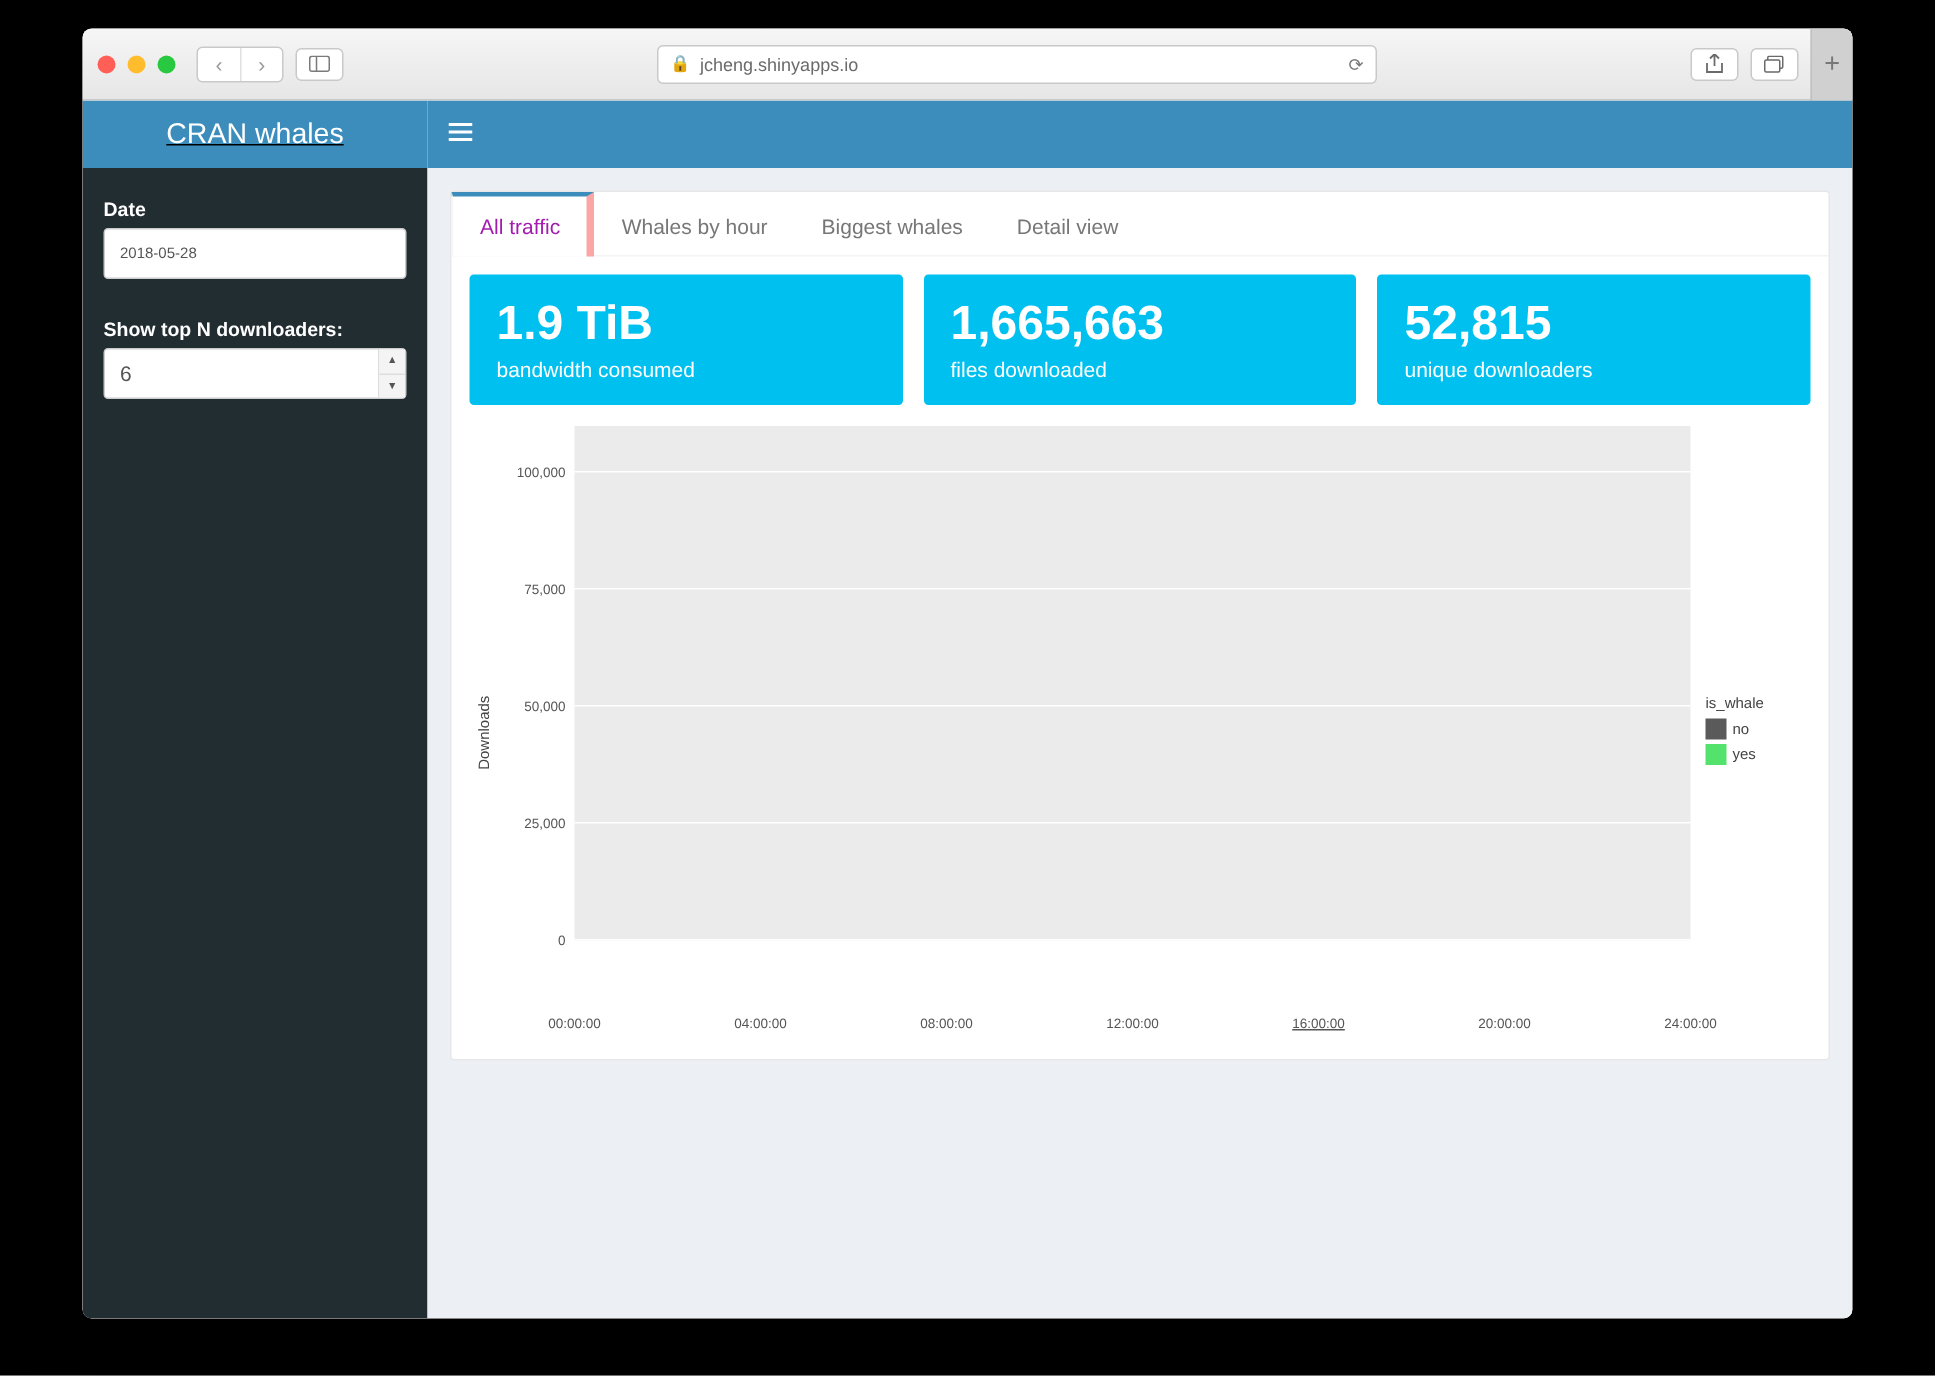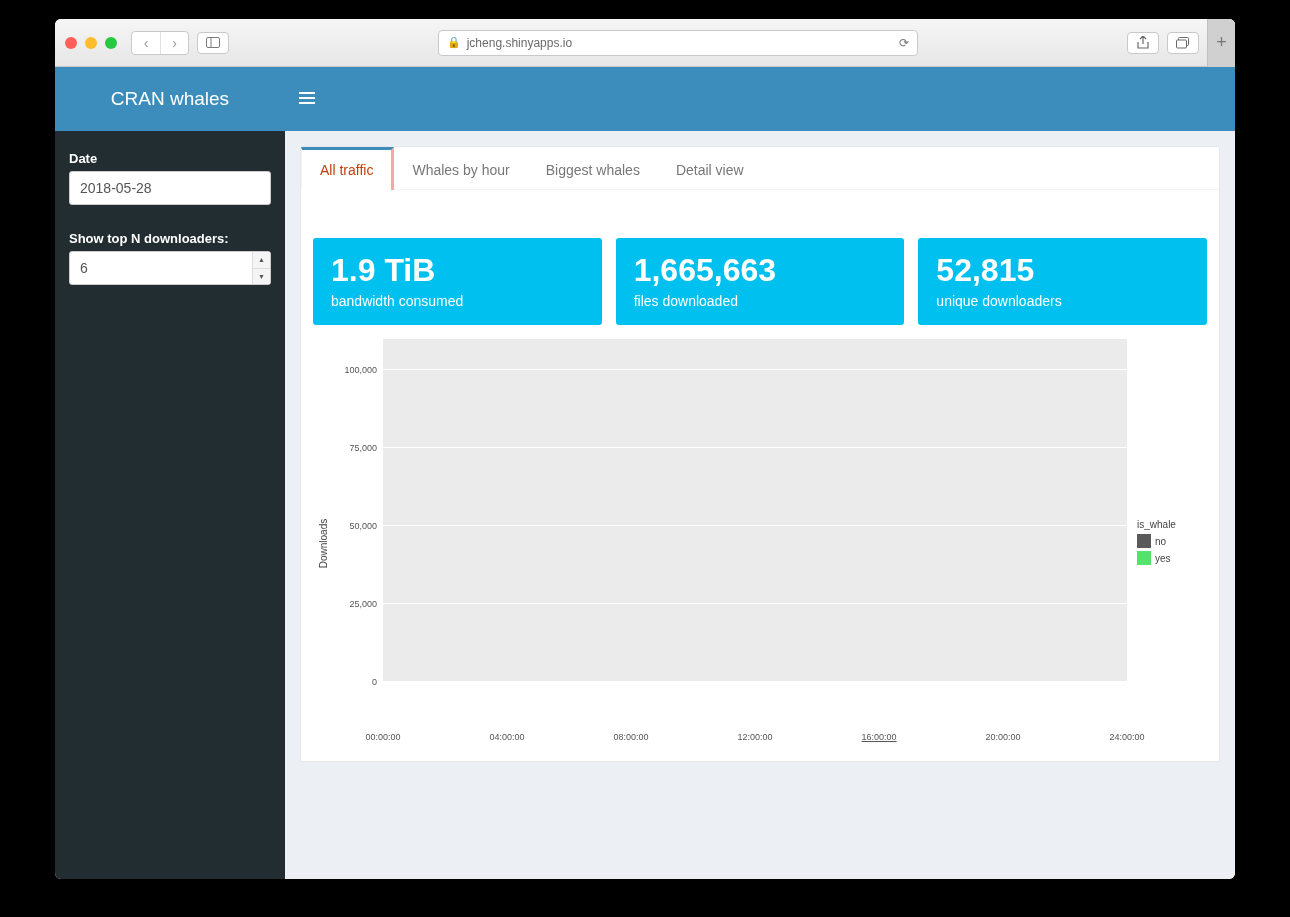--- a/index.html
+++ b/index.html
@@ -86,21 +86,21 @@
 .new-tab-plus {
   width: 28px; height: 48px;
   background: #d0d0d0;
   border-left: 1px solid #c0c0c0;
   margin: -10px -10px -10px 0;
   display: flex; align-items: center; justify-content: center;
   color: #777; font-size: 18px;
 }
 
 .app { flex: 1; display: flex; flex-direction: column; overflow: hidden; }
-.topbar { display: flex; height: 64px; }
+.topbar { display: flex; height: 45px; text-decoration: underline; }
 .brand {
   width: 230px;
   background: #3c8dbc;
   color: #fff;
   display: flex; align-items: center; justify-content: center;
   font-size: 19px;
   font-weight: 400;
 }
 .header-bar {
   flex: 1;
@@ -119,21 +119,21 @@
 }
 .form-label { font-size: 13px; font-weight: 700; margin-bottom: 5px; margin-top: 6px; display: block; }
 .txt-input {
   width: 100%;
   height: 34px;
   border: 1px solid #ccc;
   border-radius: 3px;
   background: #fff;
   color: #555;
   padding: 0 10px;
-  font-size: 14px;
+  font-size: 10px;
 }
 .num-input-wrap { position: relative; }
 .num-input {
   width: 100%; height: 34px;
   border: 1px solid #ccc;
   border-radius: 3px; background: #fff; color: #555;
   padding: 0 26px 0 10px; font-size: 14px;
 }
 .spinner {
   position: absolute; right: 1px; top: 1px; bottom: 1px; width: 18px;
@@ -161,29 +161,29 @@
 }
 .tab {
   padding: 12px 18px;
   font-size: 14px;
   color: #777;
   cursor: pointer;
   border-top: 3px solid transparent;
   margin-bottom: -1px;
 }
 .tab.active {
-  color: #c2410c;
+  color: #a21caf;
   border-top-color: #3c8dbc;
   border-left: 1px solid #f4f4f4;
-  border-right: 3px solid #fca5a5;
+  border-right: 5px solid #fca5a5;
   background: #fff;
 }
 .tab-content { padding: 12px; }
 
-.value-row { display: flex; gap: 14px; margin-bottom: 14px; margin-top: 36px; }
+.value-row { display: flex; gap: 14px; margin-bottom: 14px; }
 .value-box {
   flex: 1;
   background: #00c0ef;
   color: #fff;
   border-radius: 3px;
   padding: 14px 18px 16px;
 }
 .vb-value { font-size: 32px; font-weight: 700; line-height: 1.15; }
 .vb-subtitle { font-size: 14px; margin-top: 4px; }
 

